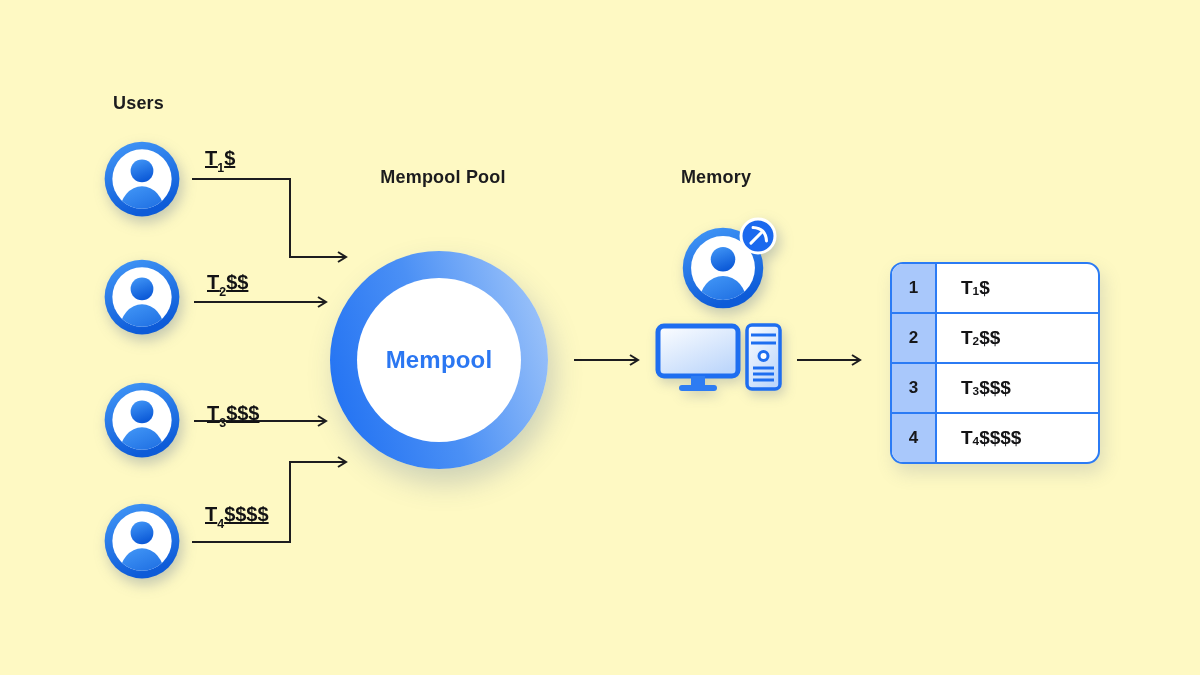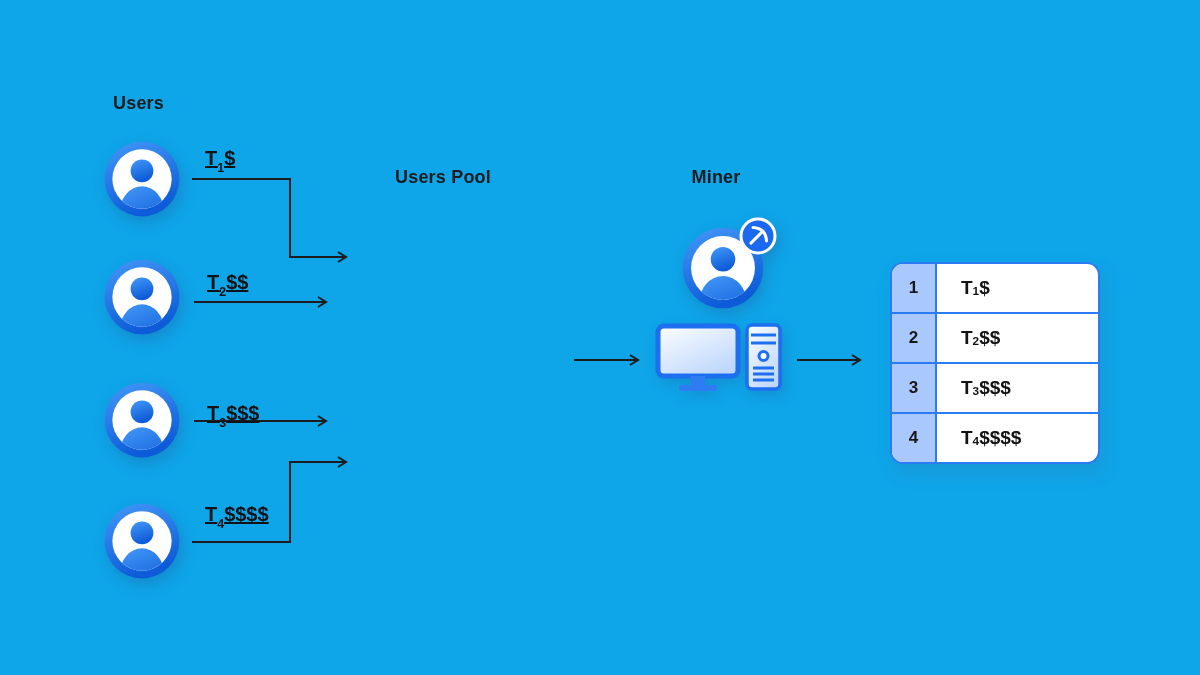--- a/index.html
+++ b/index.html
@@ -1,17 +1,17 @@
 <!DOCTYPE html>
 <html><head>
 <meta charset="utf-8">
 <style>
   html,body{margin:0;padding:0;background:#fff;}
   .canvas{
-    position:relative;width:1200px;height:675px;background:#0ea5e9;overflow:hidden;
+    position:relative;width:1200px;height:675px;background:#fef9c3;overflow:hidden;
     font-family:"Liberation Sans","DejaVu Sans",sans-serif;color:#1c1c1e;
   }
   .abs{position:absolute;}
   .section-title{
     font-size:18px;font-weight:700;color:#1c1c1e;text-align:center;letter-spacing:.2px;
   }
   
   .tx-label{font-size:20px;font-weight:700;color:#131315;white-space:nowrap;text-decoration:underline;}
   .tx-label sub,.cell-tx sub{font-size:0.62em;position:relative;bottom:-2px;font-weight:700;}
   
@@ -128,23 +128,28 @@
   <div class="abs tx-label" style="left:207px;top:271px">
     <span>T</span><sub>2</sub><span>$$</span>
   </div>
   <div class="abs tx-label" style="left:207px;top:402px">
     <span>T</span><sub>3</sub><span>$$$</span>
   </div>
   <div class="abs tx-label" style="left:205px;top:503px">
     <span>T</span><sub>4</sub><span>$$$$</span>
   </div>
 
-  <div class="abs section-title" style="left:343px;top:167px;width:200px">Users Pool</div>
-
-  <div class="abs section-title" style="left:616px;top:167px;width:200px">Miner</div>
+  <div class="abs section-title" style="left:343px;top:167px;width:200px">Mempool Pool</div>
+  <div class="abs mempool-ring" style="left:330px;top:251px">
+    <div class="mempool-inner">
+      <span class="mempool-text">Mempool</span>
+    </div>
+  </div>
+
+  <div class="abs section-title" style="left:616px;top:167px;width:200px">Memory</div>
   <div class="abs miner-wrap" style="left:681px;top:226px;width:84px;height:84px">
     <svg width="84" height="84" viewBox="0 0 96 96">
       <circle cx="48" cy="48" r="46" fill="url(#avGrad)"></circle>
       <circle cx="48" cy="48" r="36.5" fill="#fff"></circle>
       <circle cx="48" cy="38" r="14" fill="url(#avGrad)"></circle>
       <ellipse cx="48" cy="88" rx="27" ry="31" clip-path="url(#inClip)" fill="url(#avGrad)"></ellipse>
     </svg>
     <svg class="miner-badge" style="left:57px;top:-10px" width="40" height="40" viewBox="-20 -20 40 40">
       <circle cx="0" cy="0" r="17" fill="#1B69EE" stroke="#ffffff" stroke-width="3"></circle>
       <g transform="rotate(45)" stroke="#ffffff" stroke-width="3" stroke-linecap="round" fill="none">

